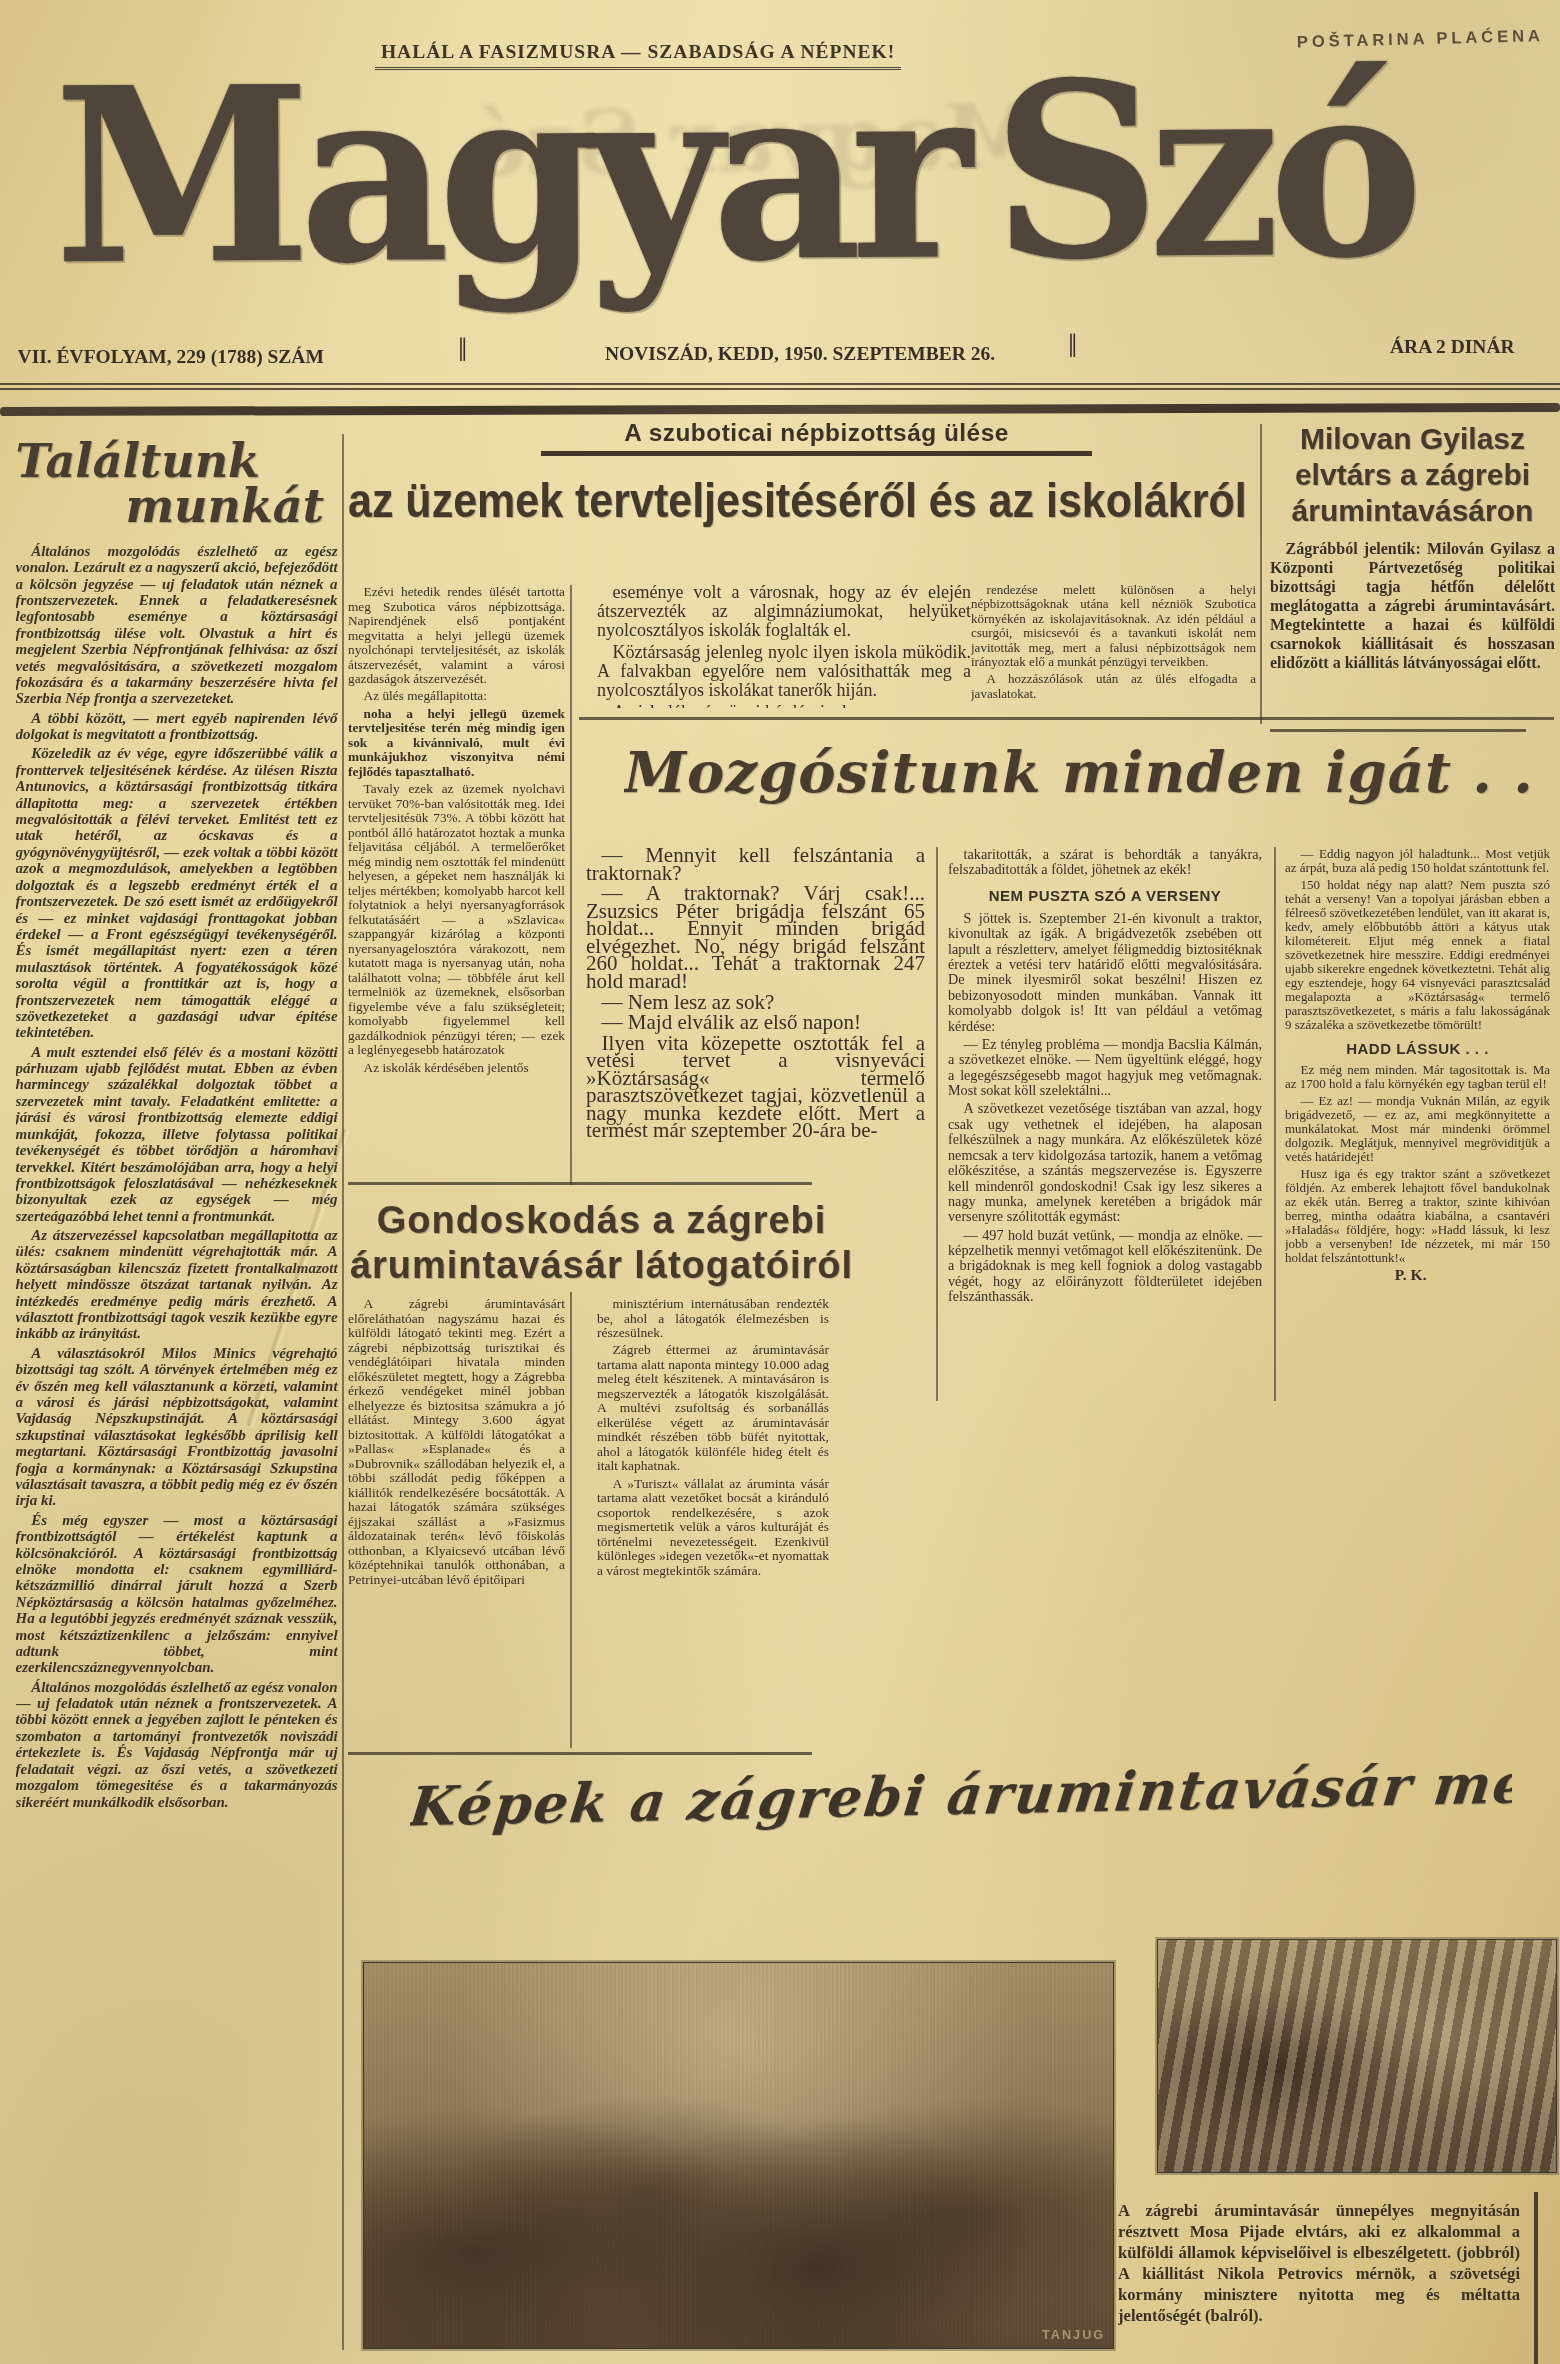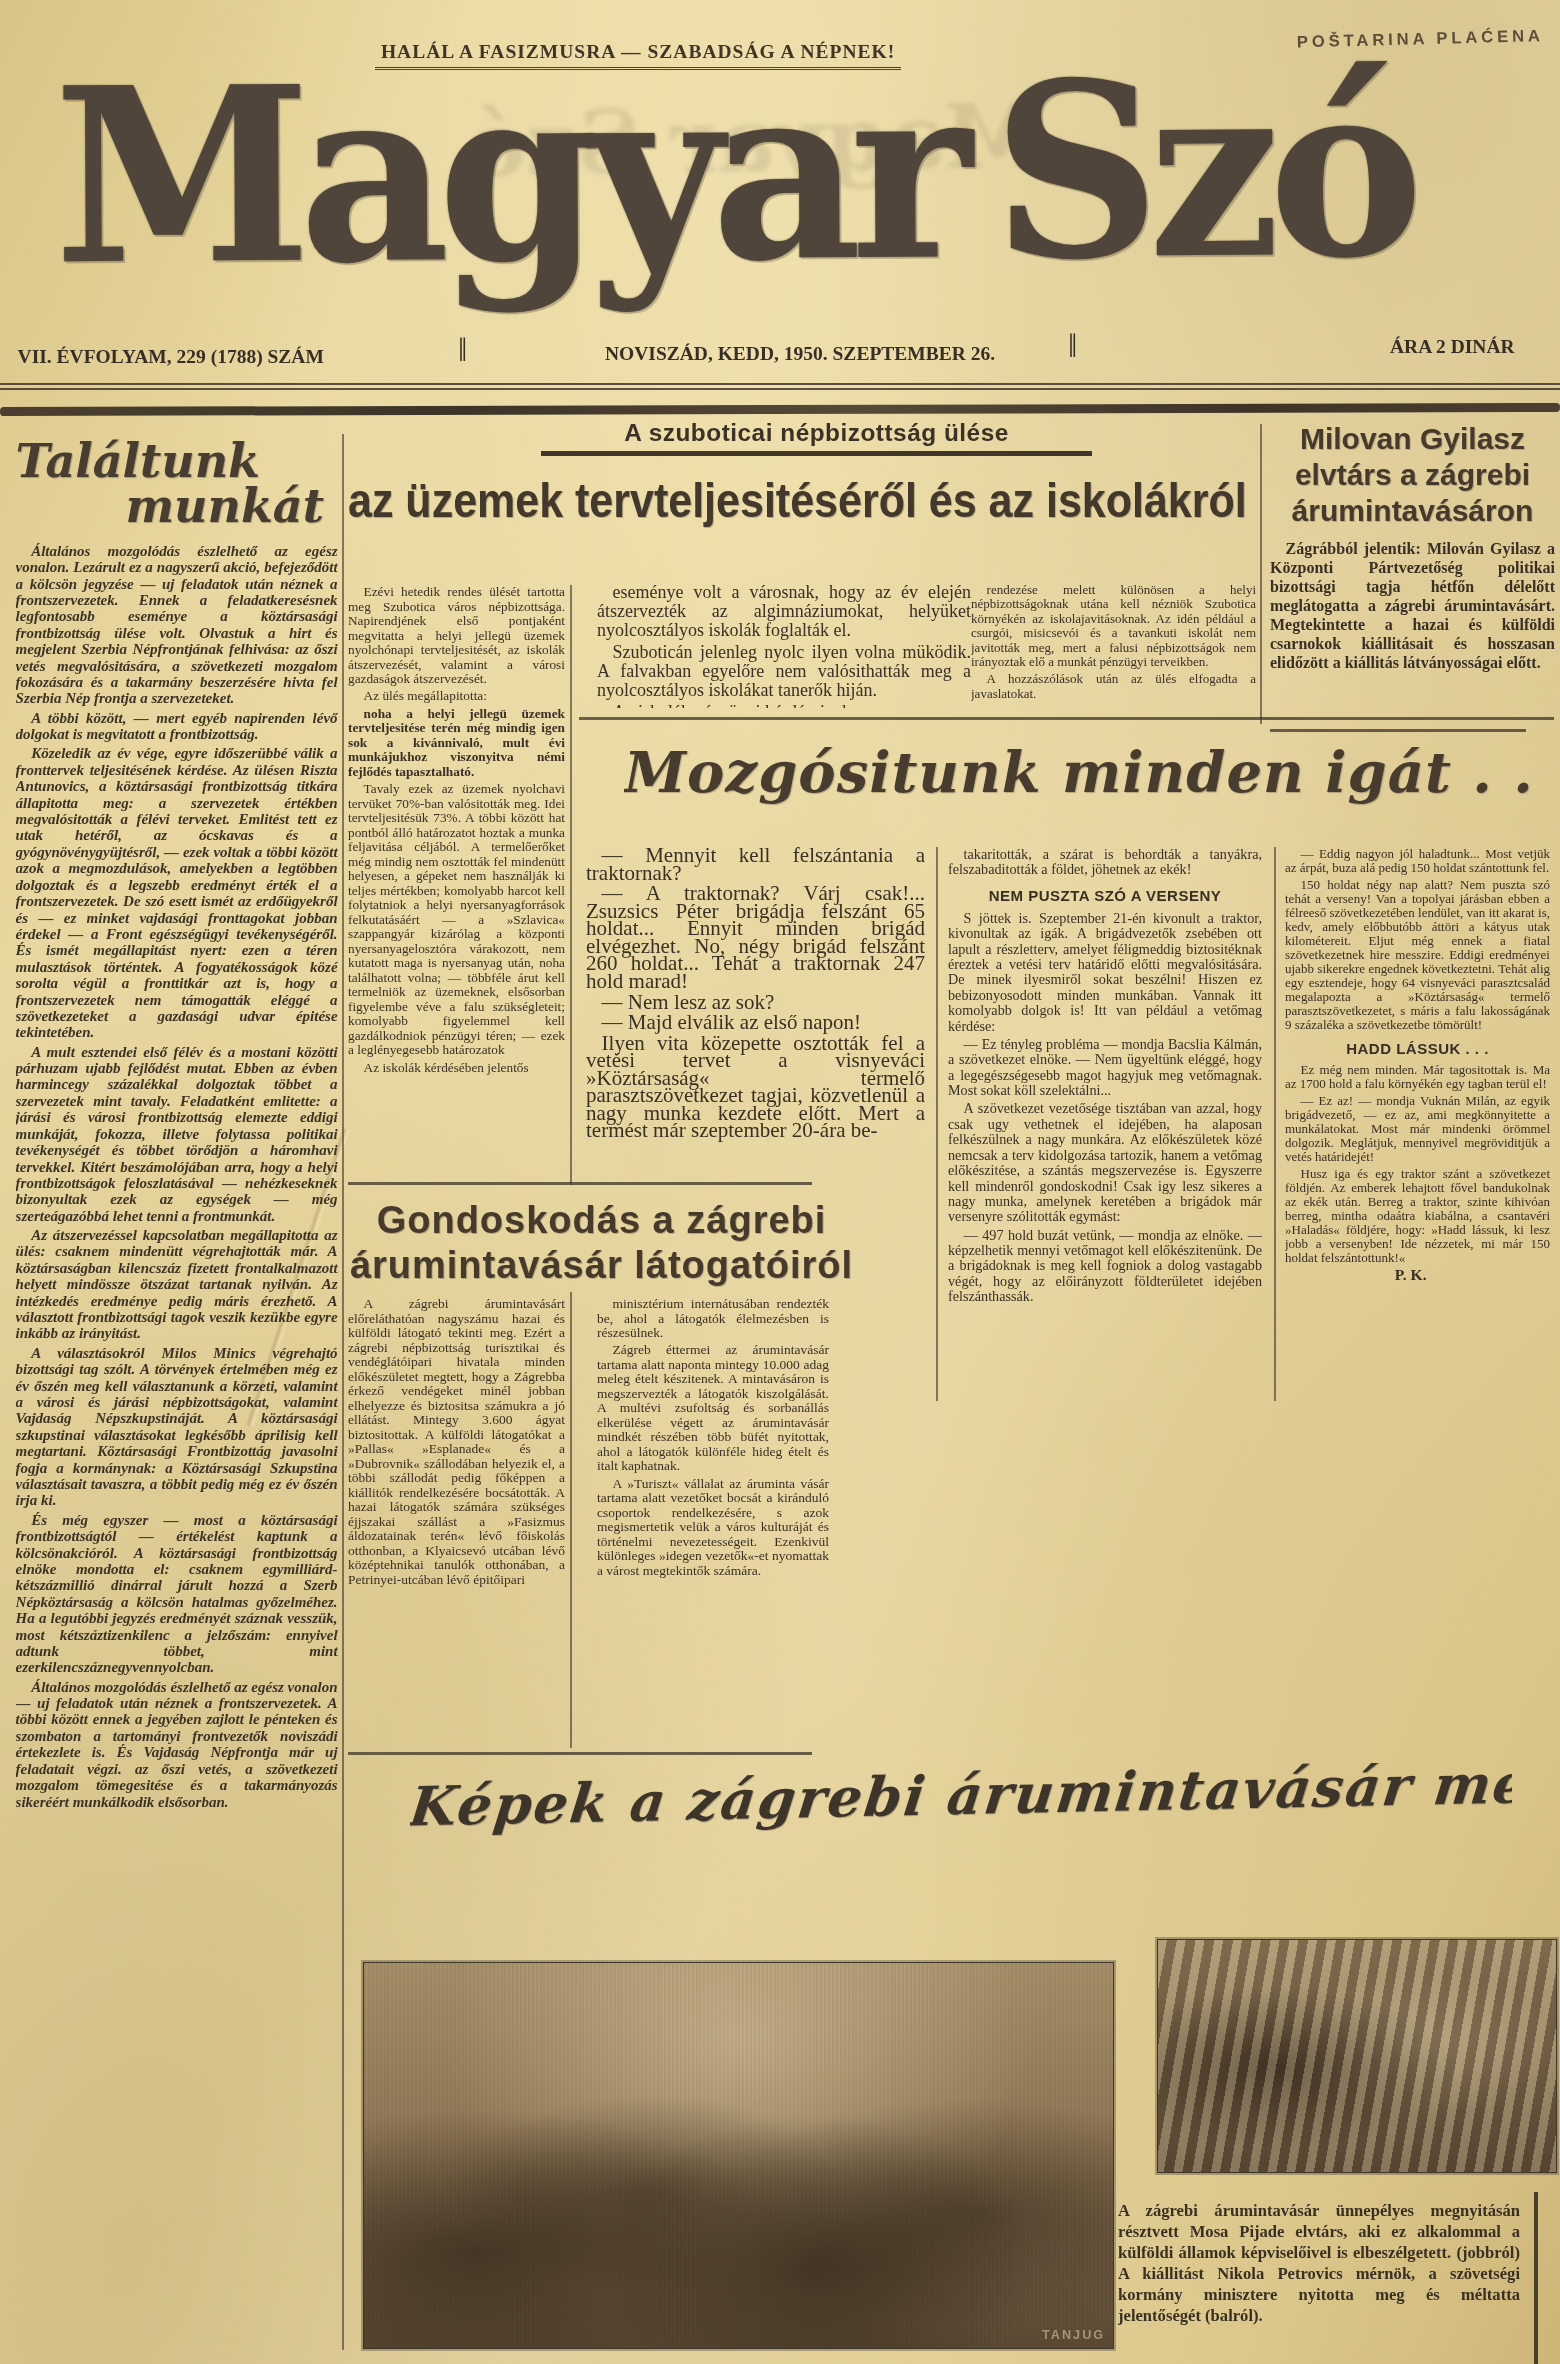--- a/index.html
+++ b/index.html
@@ -150,21 +150,21 @@
       </div>
     <p class="bold-block">noha a helyi jellegü üzemek tervteljesitése terén még mindig igen sok a kivánnivaló, mult évi munkájukhoz viszonyitva némi fejlődés tapasztalható.</p>
     <div>
         <p>Tavaly ezek az üzemek nyolchavi tervüket 70%-ban valósitották meg. Idei tervteljesitésük 73%. A többi között hat pontból álló határozatot hoztak a munka feljavitása céljából. A termelőerőket még mindig nem osztották fel mindenütt helyesen, a gépeket nem használják ki teljes mértékben; komolyabb harcot kell folytatniok a helyi nyersanyagforrások felkutatásáért — a »Szlavica« szappangyár kizárólag a központi nyersanyagelosztóra várakozott, nem kutatott maga is nyersanyag után, noha találhatott volna; — többféle árut kell termelniök az üzemeknek, elsősorban figyelembe véve a falu szükségleteit; komolyabb figyelemmel kell gazdálkodniok pénzügyi téren; — ezek a leglényegesebb határozatok</p>
         <p>Az iskolák kérdésében jelentős</p>
       </div>
   </div>
 
   <div class="abs bodycol serif-col" style="left:597px;top:583px;width:374px;height:125px;font-size:18px;line-height:19px;">
       <p>eseménye volt a városnak, hogy az év elején átszervezték az algimnáziumokat, helyüket nyolcosztályos iskolák foglalták el.</p>
-      <p>Szuboticán jelenleg nyolc ilyen volna müködik. A falvakban egyelőre nem valósithatták meg a nyolcosztályos iskolákat tanerők hiján.</p>
+      <p>Köztársaság jelenleg nyolc ilyen iskola müködik. A falvakban egyelőre nem valósithatták meg a nyolcosztályos iskolákat tanerők hiján.</p>
       <p>Az iskolák pénzügyi kérdéseinek</p>
     </div>
 
   <div class="abs" style="left:1270px;top:421px;width:285px;height:304px;">
     <div class="headline-md">
       <div>Milovan Gyilasz</div>
       <div>elvtárs a zágrebi</div>
       <div>árumintavásáron</div>
     </div>
     <div class="bodycol serif-col" style="margin-top:9.8px;font-weight:bold;font-size:16px;line-height:19px;">

